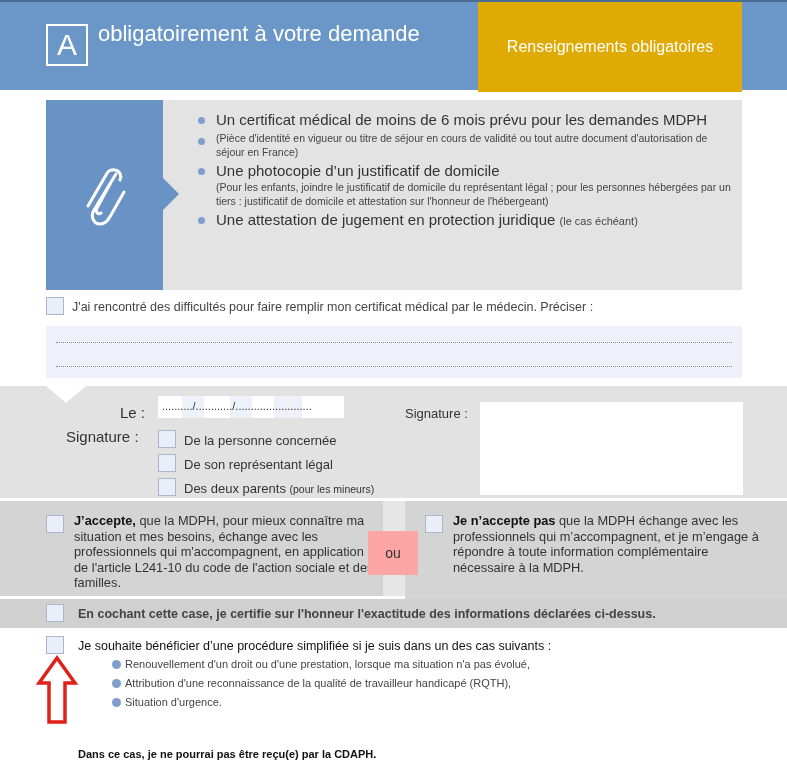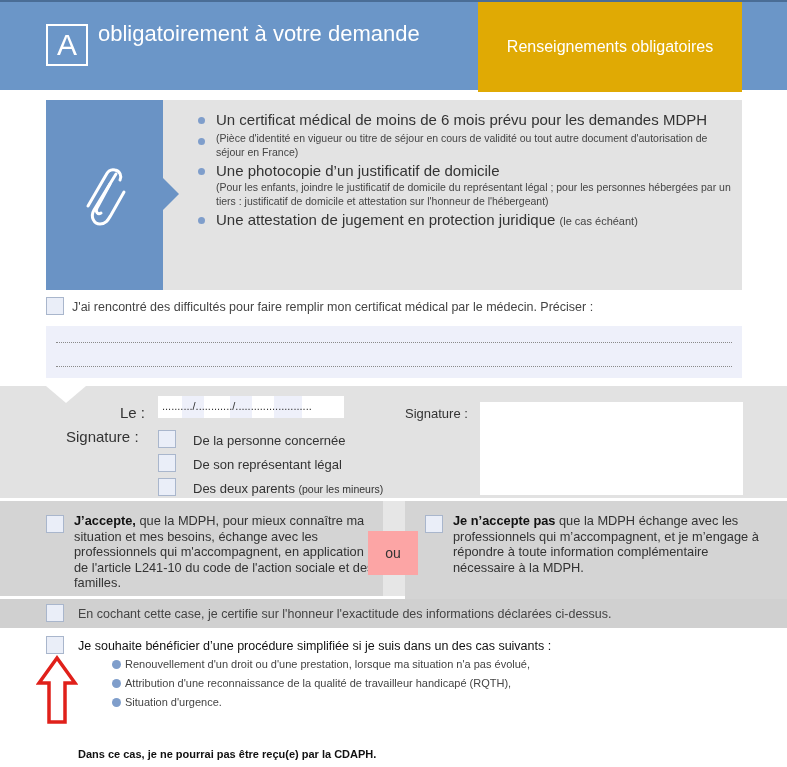--- a/index.html
+++ b/index.html
@@ -34,36 +34,36 @@
   
   .sig-block { position: absolute; left: 0; top: 386px; width: 787px; height: 112px; background: #e2e2e2; }
   .sig-notch { position: absolute; left: 46px; top: 0; width: 0; height: 0; border-left: 20px solid transparent; border-right: 20px solid transparent; border-top: 17px solid #ffffff; }
   .le-label { position: absolute; left: 120px; top: 18px; font-size: 15px; color: #333; }
   .date-field { position: absolute; left: 158px; top: 10px; width: 186px; height: 22px; background: #ffffff; }
   .date-field .seg { position: absolute; top: 0; height: 22px; background: #eef0fa; }
   .date-text { position: absolute; left: 4px; top: 4px; font-size: 11px; color: #333; letter-spacing: 0; white-space: nowrap; }
   .sig-label-left { position: absolute; left: 66px; top: 42px; font-size: 15px; color: #333; }
   .sig-opt { position: absolute; left: 158px; height: 20px; }
   .sig-opt .chk { left: 0; top: 0; }
-  .sig-opt .lbl { position: absolute; left: 26px; top: 3px; font-size: 13px; color: #333; white-space: nowrap; margin-left: 9px; }
+  .sig-opt .lbl { position: absolute; left: 26px; top: 3px; font-size: 13px; color: #333; white-space: nowrap; }
   .sig-opt .small { font-size: 10.5px; }
   .sig-label-right { position: absolute; left: 405px; top: 20px; font-size: 13px; color: #333; }
   .sig-box { position: absolute; left: 480px; top: 16px; width: 263px; height: 93px; background: #ffffff; }
 
   
   .consent { position: absolute; left: 0; top: 501px; width: 787px; height: 95px; background: #e6e6e6; }
   .consent-left { position: absolute; left: 0; top: 0; width: 383px; height: 95px; background: #d4d4d4; }
   .consent-right { position: absolute; left: 405px; top: 0; width: 382px; height: 121px; background: #d4d4d4; }
   .ou-box { position: absolute; left: 368px; top: 30px; width: 50px; height: 44px; background: #fca5a5; font-size: 14px; color: #333; text-align: center; line-height: 44px; }
   .consent-text { position: absolute; font-size: 12.8px; line-height: 15.5px; color: #333; }
   .consent-text b { color: #111; }
 
   
   .certify { position: absolute; left: 0; top: 599px; width: 787px; height: 29px; background: #d0d0d0; }
-  .certify-label { position: absolute; left: 78px; top: 8px; font-size: 12.5px; color: #444; }
+  .certify-label { position: absolute; left: 78px; top: 8px; font-size: 12.5px; color: #444; font-weight: bold; }
 
   
   .simp-title { position: absolute; left: 78px; top: 639px; font-size: 12.5px; font-weight: normal; color: #111; }
   .simp-list { position: absolute; left: 112px; top: 657px; width: 660px; list-style: none; }
   .simp-list li { position: relative; padding-left: 13px; font-size: 11px; line-height: 14px; color: #444; margin-bottom: 5px; }
   .simp-list li .dot { position: absolute; left: 0; top: 3px; width: 9px; height: 9px; border-radius: 50%; background: #7f9ecb; }
   .simp-footer { position: absolute; left: 78px; top: 748px; font-size: 11px; font-weight: bold; color: #111; }
 
   .red-arrow { position: absolute; left: 36px; top: 655px; width: 42px; height: 70px; }
 </style>

